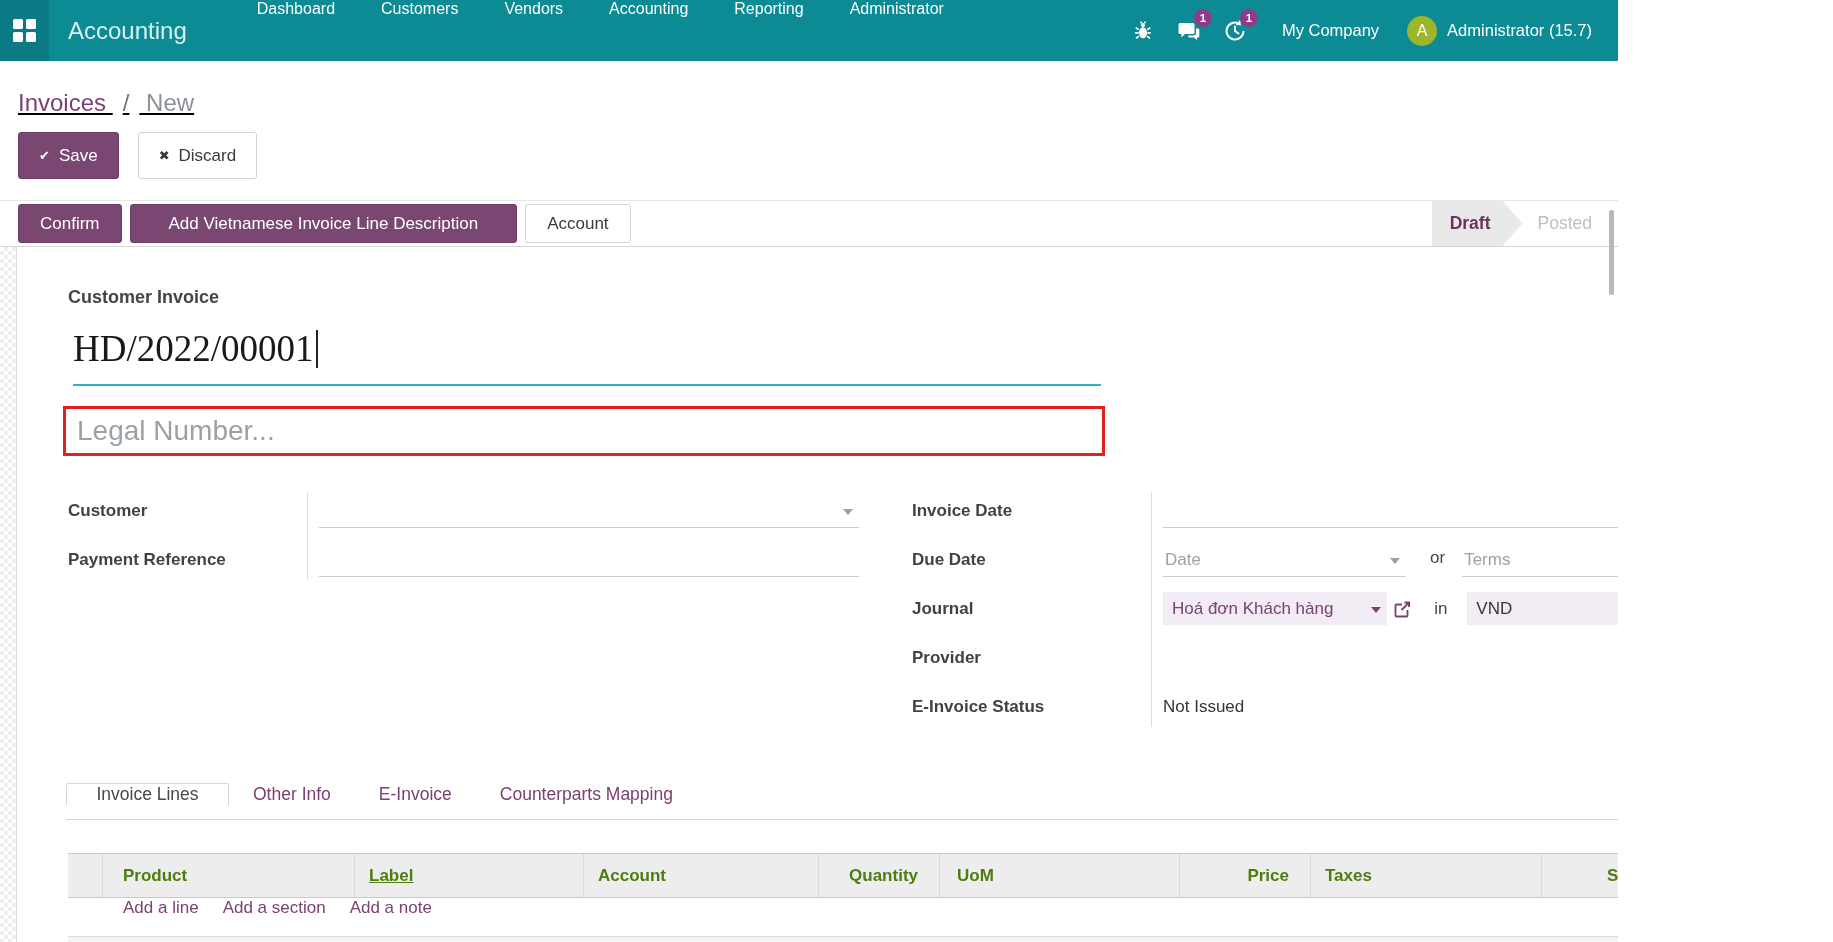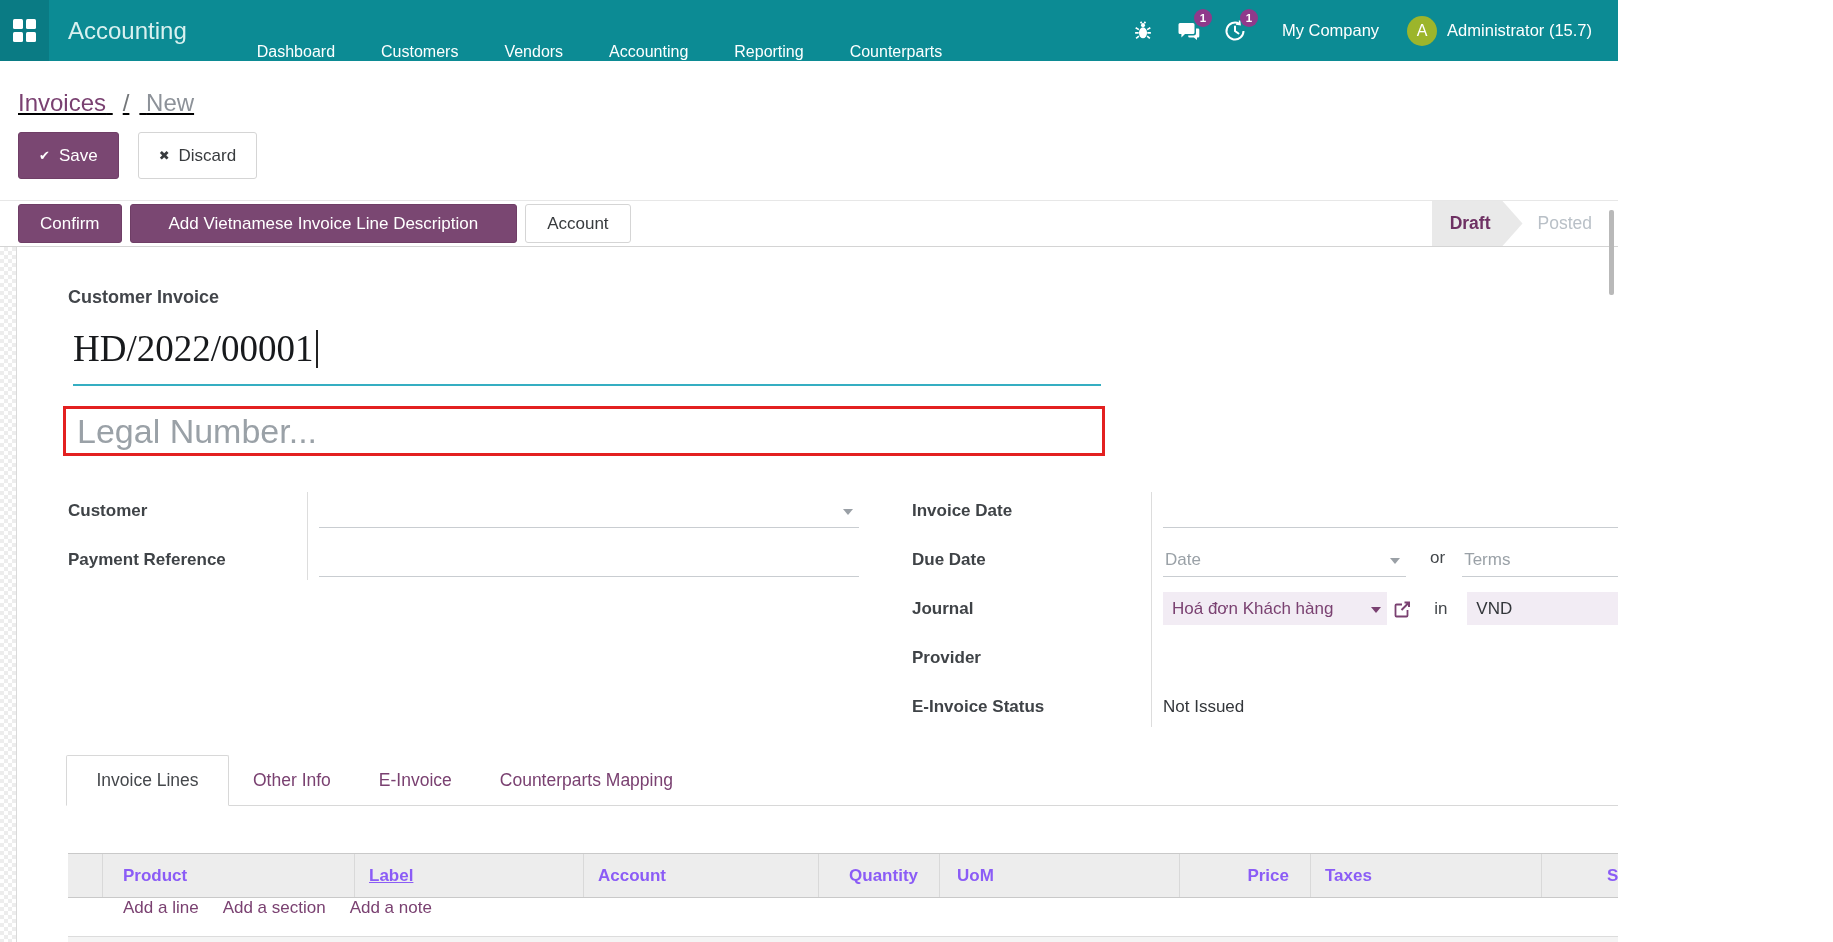--- a/index.html
+++ b/index.html
@@ -8,21 +8,21 @@
   button{cursor:pointer;font-family:inherit;}
   .screen{position:relative;width:1618px;height:942px;overflow:hidden;background:#fff;
           font-family:"Liberation Sans","DejaVu Sans",sans-serif;}
 
   
   .navbar{position:absolute;top:0;left:0;right:0;height:61px;background:#0c8b94;display:flex;align-items:center;color:#fff;}
   .apps-btn{width:49px;height:61px;background:#0a7b84;border:none;display:flex;align-items:center;justify-content:center;flex:0 0 auto;}
   .grid-icon{display:grid;grid-template-columns:10px 10px;grid-template-rows:10px 10px;gap:3px;}
   .grid-icon i{background:#fff;border-radius:1.5px;}
   .brand{font-size:24px;color:#d9f1f0;margin-left:19px;white-space:nowrap;}
-  .nav-menu{display:flex;margin-left:47px;height:61px;align-items:flex-end;}
+  .nav-menu{display:flex;margin-left:47px;height:61px;align-items:flex-start;}
   .nav-item{padding:0 23px;font-size:16px;color:#fdffff;white-space:nowrap;}
   .nav-right{margin-left:auto;display:flex;align-items:center;height:61px;padding-right:26px;}
   .nav-icon-btn{position:relative;width:46px;height:61px;background:transparent;border:none;display:flex;align-items:center;justify-content:center;}
   .badge{position:absolute;top:9px;right:0;min-width:18px;height:18px;border-radius:9px;background:#8f3a8b;color:#fff;
          font-size:11.5px;line-height:18px;text-align:center;font-weight:700;padding:0 2px;}
   .nav-company{font-size:16.5px;padding:0 28px 0 24px;color:#fff;white-space:nowrap;}
   .nav-user{display:flex;align-items:center;gap:10px;}
   .avatar{width:30px;height:30px;border-radius:50%;background:#9cb52b;color:#fff;font-size:16px;
           display:inline-flex;align-items:center;justify-content:center;}
   .user-name{font-size:16.5px;white-space:nowrap;}
@@ -59,21 +59,21 @@
     background-size:8px 8px;background-position:0 0,4px 4px;}
   .sheet{position:absolute;top:0;bottom:0;left:16px;width:1790px;background:#fff;
          border-left:1px solid #dadada;border-right:1px solid #dadada;}
   .scroll-thumb{position:absolute;right:4px;top:-37px;width:5px;height:85px;background:#b9b9b9;border-radius:2px;}
 
   .doc-type{position:absolute;left:51px;top:40px;font-size:18px;font-weight:700;color:#42454a;}
   .doc-number{position:absolute;left:56px;top:80px;width:1028px;font-size:37px;color:#17191c;
               border-bottom:2px solid #35aec2;padding-bottom:14px;white-space:nowrap;font-family:Liberation Serif, serif;}
   .cursor{display:inline-block;width:2px;height:38px;background:#222;margin-left:2px;vertical-align:-7px;}
   .legal-input{position:absolute;left:46px;top:159px;width:1042px;height:50px;border:3px solid #e32020;
-               font-size:34px;color:#2f3136;padding:0 11px;font-family:inherit;background:#fff;outline:none;}
+               font-size:28px;color:#2f3136;padding:0 11px;font-family:inherit;background:#fff;outline:none;}
   .legal-input::placeholder{color:#9aa1a7;}
 
   .group{position:absolute;top:239px;}
   .group-left{left:51px;width:791px;height:98px;}
   .group-right{left:895px;width:793px;height:245px;}
   .vsep{position:absolute;left:239px;top:6px;bottom:4px;width:1px;background:#ddd;}
   .frow{display:flex;height:49px;align-items:center;}
   .frow > label{width:239px;font-size:17px;font-weight:700;color:#3f4347;flex:0 0 auto;}
   .fcell{flex:1;margin-left:12px;position:relative;height:100%;}
   .fwidget{position:absolute;left:0;right:0;bottom:7px;height:34px;}
@@ -88,30 +88,30 @@
   .or-label{margin:0 0 16px 24px;font-size:17px;color:#43474b;}
   .jwrap{position:absolute;left:0;right:0;top:0;bottom:0;display:flex;align-items:center;}
   .m2o-box{height:33px;background:#f2ecf4;display:flex;align-items:center;padding:0 22px 0 9px;position:relative;font-size:17px;white-space:nowrap;}
   .jr-box{width:233px;color:#7a4171;}
   .cur-box{width:221px;color:#33363a;margin-left:20px;}
   .ext-icon{margin-left:5px;flex:0 0 auto;display:flex;}
   .in-label{margin-left:22px;font-size:17px;color:#43474b;}
   .status-val{font-size:17px;color:#33363a;}
 
   
-  .tabs{position:absolute;left:49px;top:508px;width:1690px;height:51px;display:flex;border-bottom:1px solid #d8d8d8;}
+  .tabs{position:absolute;left:49px;top:522px;width:1690px;height:51px;display:flex;border-bottom:1px solid #d8d8d8;align-items:center;}
   .tab{display:flex;align-items:center;padding:0 24px;font-size:17.5px;color:#7a4171;}
   .tab.active{width:163px;justify-content:center;padding:0;color:#45484c;background:#fff;
               border:1px solid #d8d8d8;border-bottom:1px solid #fff;margin-bottom:-1px;border-radius:2px 2px 0 0;}
 
   
   .ltable{position:absolute;left:51px;top:606px;width:1688px;}
   .lt-header{display:flex;height:45px;background:#ededed;border-top:1px solid #c9c9c9;border-bottom:1px solid #c9c9c9;}
   .hc{height:100%;display:flex;align-items:center;border-right:1px solid #d9d9d9;
-      font-weight:700;font-size:17px;color:#8b5cf6;padding:13px 14px;}
+      font-weight:700;font-size:17px;color:#4d7c0f;padding:13px 14px;}
   .hc.right{justify-content:flex-end;padding-right:21px;}
   .hc.c0{width:35px;}.hc.c1{width:252px;padding-left:20px;}.hc.c2{width:229px;text-decoration:underline;}.hc.c3{width:235px;}
   .hc.c4{width:121px;}.hc.c5{width:240px;padding-left:17px;}.hc.c6{width:131px;}.hc.c7{width:231px;}
   .hc.c8{width:155px;}.hc.c9{width:59px;border-right:none;justify-content:flex-end;padding-right:8px;}
   .dots{display:flex;flex-direction:column;gap:2.5px;background:none;border:none;padding:4px;}
   .dots i{width:3.5px;height:3.5px;border-radius:50%;background:#3c3f42;}
   .lt-addrow{display:flex;align-items:flex-start;height:39px;background:#fff;border-bottom:1px solid #dcdcdc;
              padding-left:55px;gap:24px;}
   .lt-addrow a{font-size:17px;color:#7a4171;}
   .lt-strip{height:6px;background:#f4f4f4;}
@@ -130,21 +130,21 @@
           <i></i>
         </span>
     </button>
     <div class="brand">Accounting</div>
     <nav class="nav-menu">
       <a class="nav-item">Dashboard</a>
       <a class="nav-item">Customers</a>
       <a class="nav-item">Vendors</a>
       <a class="nav-item">Accounting</a>
       <a class="nav-item">Reporting</a>
-      <a class="nav-item">Counterparts</a>
+      <a class="nav-item">Administrator</a>
     </nav>
     <div class="nav-right">
       <button class="nav-icon-btn">
         <svg width="22" height="22" viewBox="0 0 24 24" fill="none" stroke="#fff" stroke-width="1.8">
           <ellipse cx="12" cy="14" rx="4.4" ry="6" fill="#fff" stroke="none"></ellipse>
           <circle cx="12" cy="5.6" r="2.2" fill="#fff" stroke="none"></circle>
           <path d="M7.5 10.5 4 8.5M7.3 14H3.4M7.5 17.5 4.5 20M16.5 10.5 20 8.5M16.7 14h3.9M16.5 17.5 19.5 20M10.5 3.6 9.4 2M13.5 3.6 14.6 2"></path>
         </svg>
       </button>
       <button class="nav-icon-btn">

